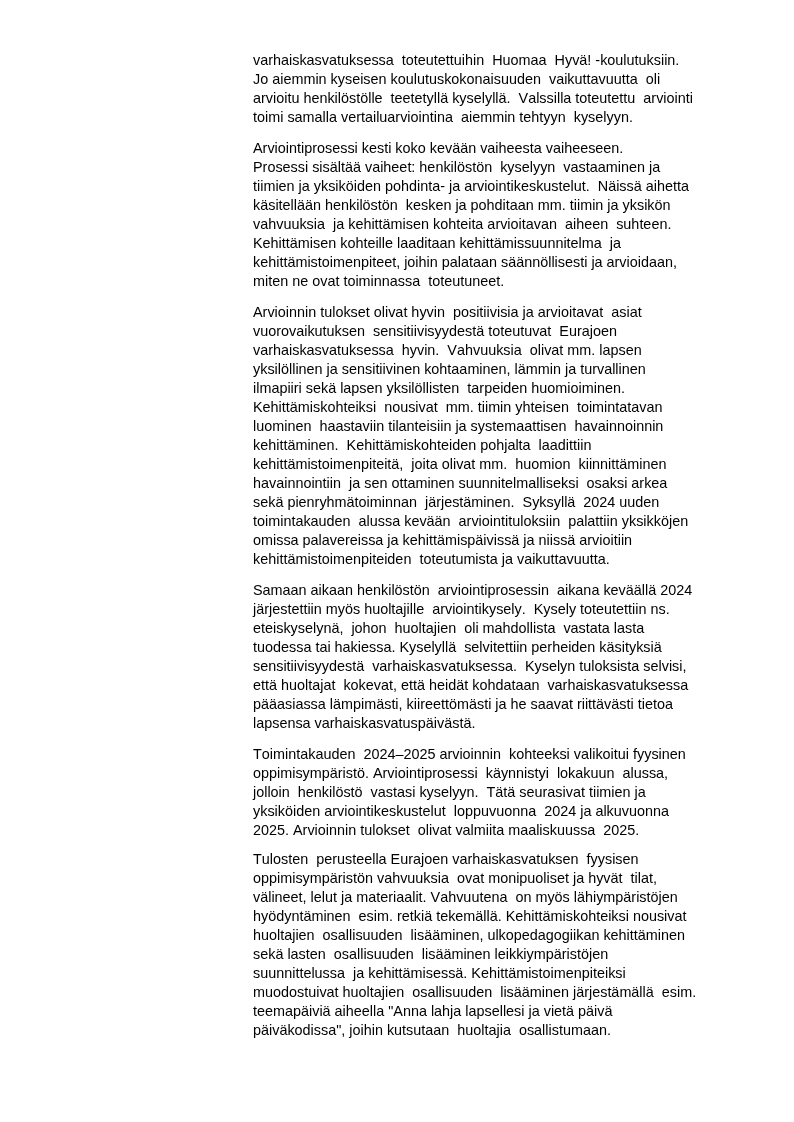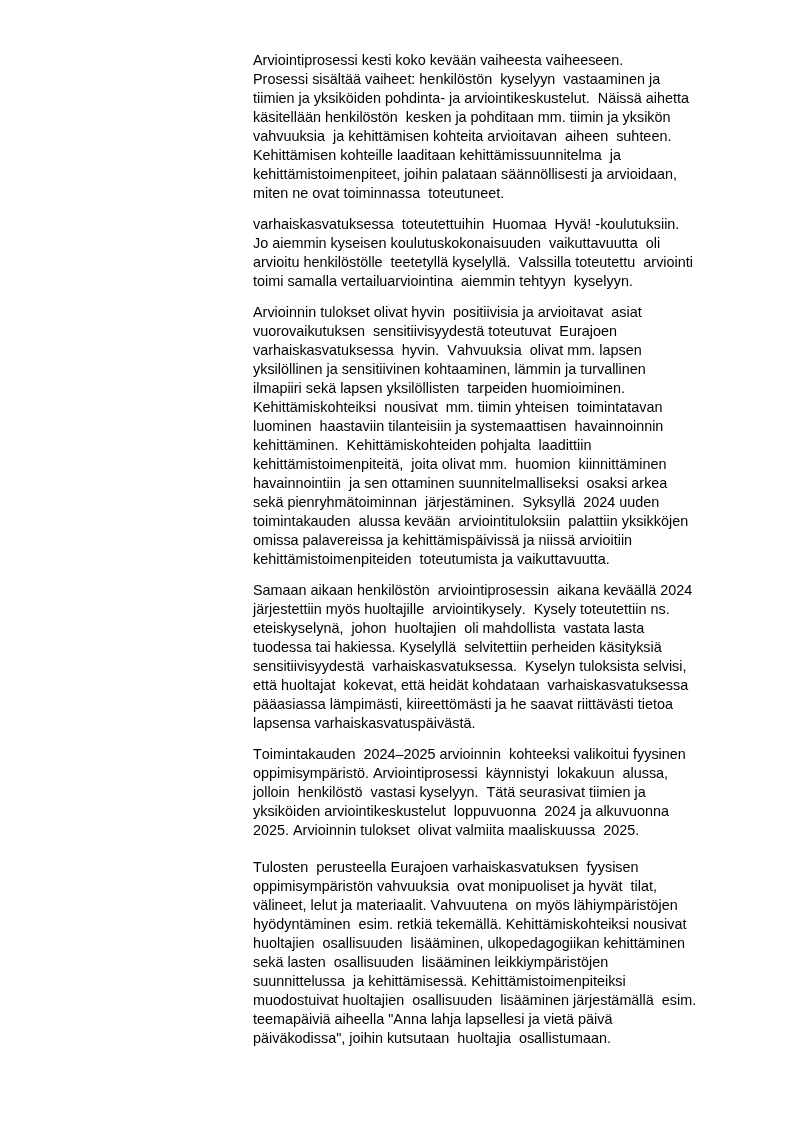--- a/index.html
+++ b/index.html
@@ -31,40 +31,40 @@
     margin: 0 0 12px 0;
     font-family: "Liberation Sans", sans-serif;
     font-size: 14.4px;
     line-height: 19px;
     color: #000000;
     white-space: pre;
     font-kerning: none;
   }
   
   .para.gap-after-wide {
-    margin-bottom: 18px;
+    margin-bottom: 10px;
   }
 </style>
 </head>
 <body>
 
 <div class="page">
   <div class="text-block">
+    <p class="para">varhaiskasvatuksessa  toteutettuihin  Huomaa  Hyvä! -koulutuksiin.
+Jo aiemmin kyseisen koulutuskokonaisuuden  vaikuttavuutta  oli
+arvioitu henkilöstölle  teetetyllä kyselyllä.  Valssilla toteutettu  arviointi
+toimi samalla vertailuarviointina  aiemmin tehtyyn  kyselyyn.</p>
     <p class="para">Arviointiprosessi kesti koko kevään vaiheesta vaiheeseen.
 Prosessi sisältää vaiheet: henkilöstön  kyselyyn  vastaaminen ja
 tiimien ja yksiköiden pohdinta- ja arviointikeskustelut.  Näissä aihetta
 käsitellään henkilöstön  kesken ja pohditaan mm. tiimin ja yksikön
 vahvuuksia  ja kehittämisen kohteita arvioitavan  aiheen  suhteen.
 Kehittämisen kohteille laaditaan kehittämissuunnitelma  ja
 kehittämistoimenpiteet, joihin palataan säännöllisesti ja arvioidaan,
 miten ne ovat toiminnassa  toteutuneet.</p>
-    <p class="para">varhaiskasvatuksessa  toteutettuihin  Huomaa  Hyvä! -koulutuksiin.
-Jo aiemmin kyseisen koulutuskokonaisuuden  vaikuttavuutta  oli
-arvioitu henkilöstölle  teetetyllä kyselyllä.  Valssilla toteutettu  arviointi
-toimi samalla vertailuarviointina  aiemmin tehtyyn  kyselyyn.</p>
     <p class="para">Arvioinnin tulokset olivat hyvin  positiivisia ja arvioitavat  asiat
 vuorovaikutuksen  sensitiivisyydestä toteutuvat  Eurajoen
 varhaiskasvatuksessa  hyvin.  Vahvuuksia  olivat mm. lapsen
 yksilöllinen ja sensitiivinen kohtaaminen, lämmin ja turvallinen
 ilmapiiri sekä lapsen yksilöllisten  tarpeiden huomioiminen.
 Kehittämiskohteiksi  nousivat  mm. tiimin yhteisen  toimintatavan
 luominen  haastaviin tilanteisiin ja systemaattisen  havainnoinnin
 kehittäminen.  Kehittämiskohteiden pohjalta  laadittiin
 kehittämistoimenpiteitä,  joita olivat mm.  huomion  kiinnittäminen
 havainnointiin  ja sen ottaminen suunnitelmalliseksi  osaksi arkea

